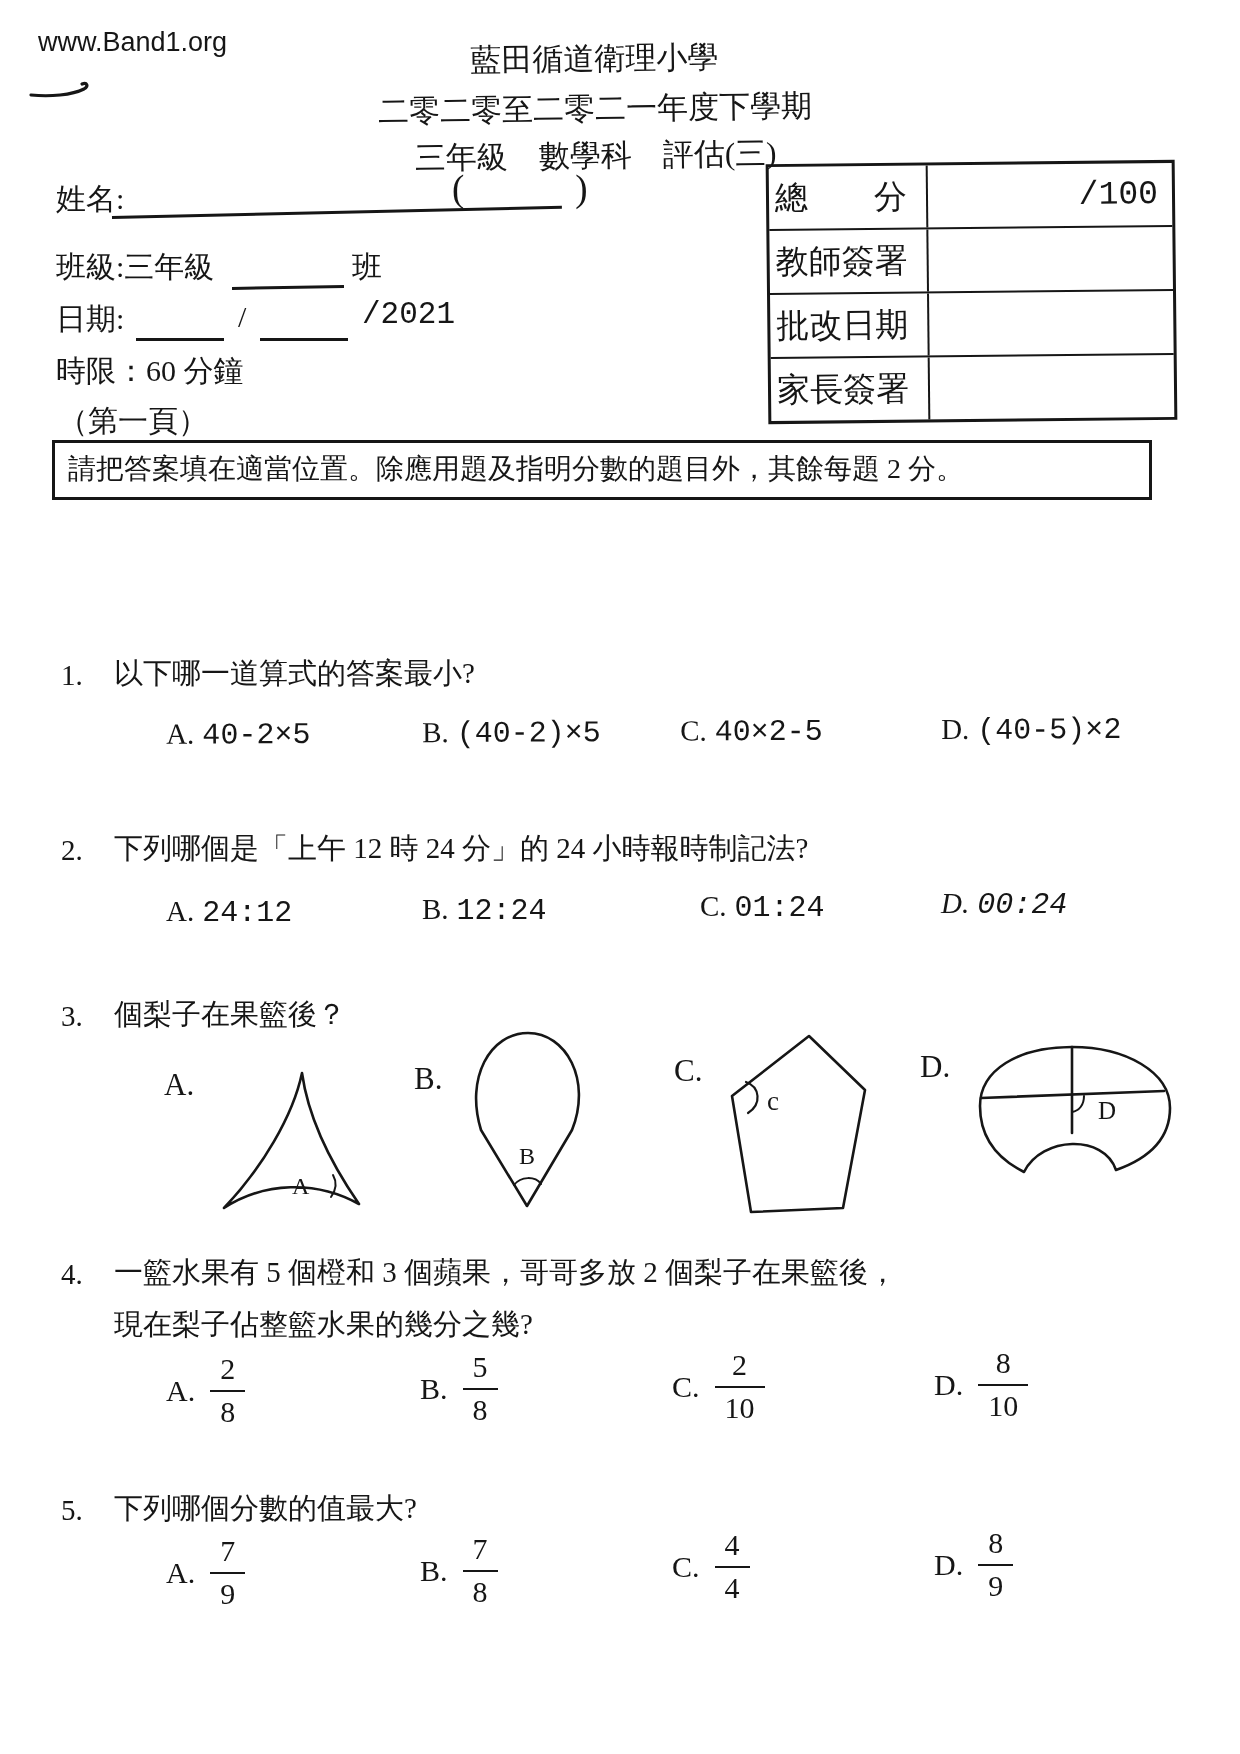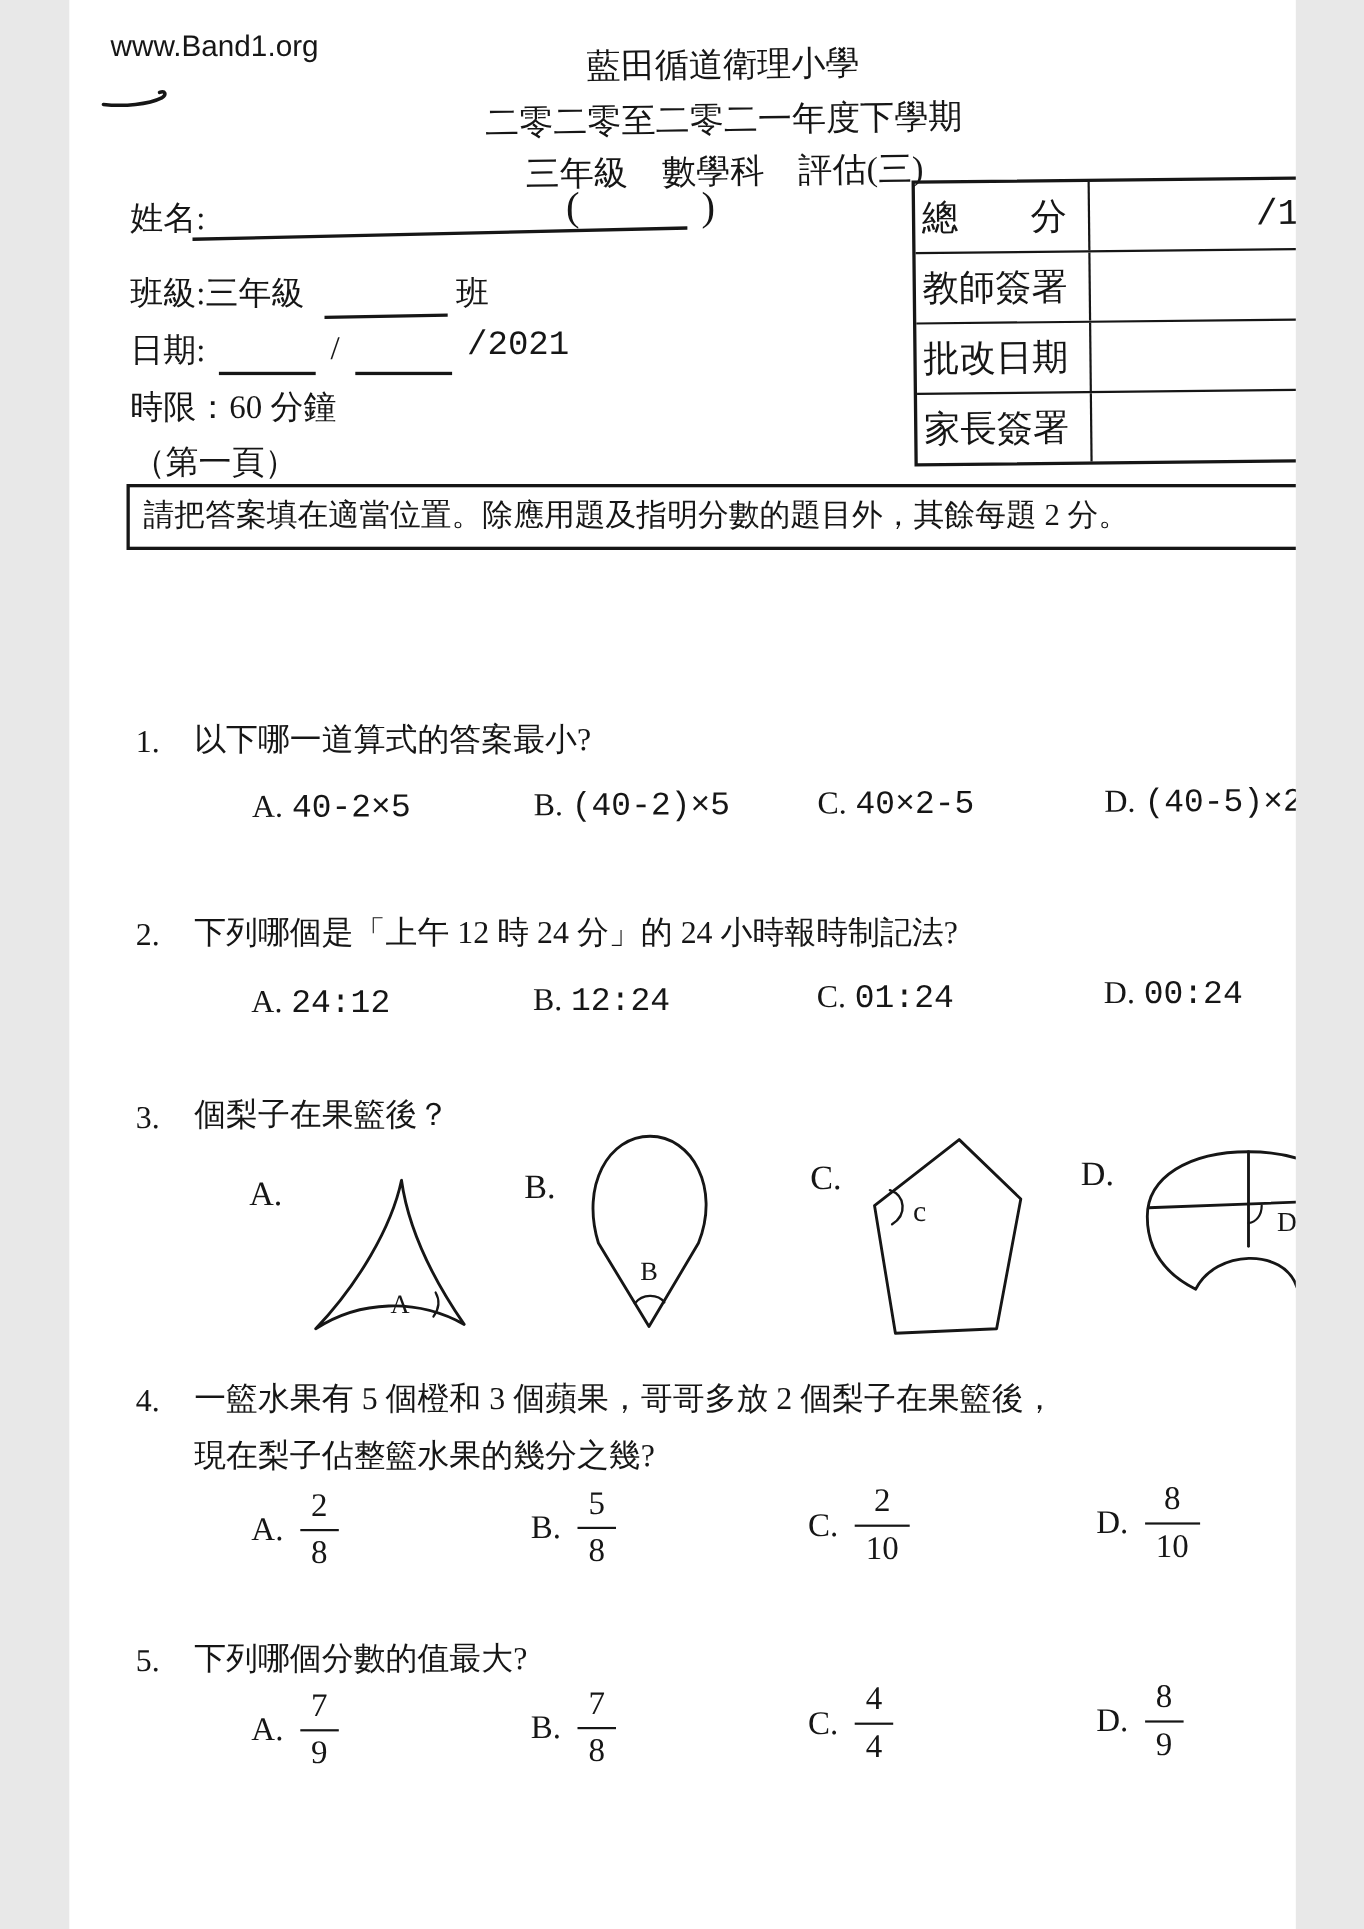--- a/index.html
+++ b/index.html
@@ -1,17 +1,17 @@
 <!DOCTYPE html>
 <html><head>
 <meta charset="utf-8">
 <style>
   html,body { margin:0; padding:0; background:#e8e8e8; }
   .page {
-    position:relative; width:1115px; height:1754px; margin:0 auto;
+    position:relative; width:1240px; height:1754px; margin:0 auto;
     background:#ffffff; color:#161616; overflow:hidden;
     font-family:"Liberation Serif","DejaVu Serif",serif;
   }
   .t { position:absolute; white-space:nowrap; line-height:1.25; }
   .sans { font-family:"Liberation Sans","DejaVu Sans",sans-serif; }
   .mono { font-family:"Liberation Mono","DejaVu Sans Mono",monospace; }
   .f27 { font-size:27px; } .f28 { font-size:28px; } .f29 { font-size:29px; }
   .f30 { font-size:30px; } .f31 { font-size:31px; }
   .blank { position:absolute; border-bottom:3px solid #161616; height:0; }
   
@@ -112,22 +112,22 @@
       <div class="t" style="left:680px; top:0;"><span class="f29">C.</span>&nbsp;&nbsp;<span class="mono f30">40×2-5</span></div>
       <div class="t" style="left:941px; top:0;"><span class="f29">D.</span>&nbsp;&nbsp;<span class="mono f30">(40-5)×2</span></div>
     </div>
   </div>
 
   <div>
     <div class="t f29" style="left:61px; top:832px;">2.</div>
     <div class="t f29" style="left:114px; top:830px;">下列哪個是「上午 12 時 24 分」的 24 小時報時制記法?</div>
     <div class="t" style="left:166px; top:893px;"><span class="f29">A.</span>&nbsp;&nbsp;<span class="mono f30">24:12</span></div>
     <div class="t" style="left:422px; top:891px;"><span class="f29">B.</span>&nbsp;&nbsp;<span class="mono f30">12:24</span></div>
-    <div class="t" style="left:680px; top:888px;text-align:center;"><span class="f29">C.</span>&nbsp;&nbsp;<span class="mono f30">01:24</span></div>
-    <div class="t" style="left:941px; top:885px;"><span class="f29">D.</span>&nbsp;&nbsp;<span class="mono f30">00:24</span></div>
+    <div class="t" style="left:700px; top:888px;text-align:center;"><span class="f29">C.</span>&nbsp;&nbsp;<span class="mono f30">01:24</span></div>
+    <div class="t" style="left:941px; top:885px;font-style:italic;"><span class="f29">D.</span>&nbsp;&nbsp;<span class="mono f30">00:24</span></div>
   </div>
 
   <div>
     <div class="t f29" style="left:61px; top:998px;">3.</div>
     <div class="t f29" style="left:114px; top:996px;">個梨子在果籃後？</div>
 
     <div class="t f31" style="left:164px; top:1066px;">A.</div>
     <svg class="shape" style="left:216px; top:1068px;" width="150" height="148" viewBox="0 0 150 148">
       <path d="M 86 5 C 77 48, 46 100, 8 140 C 48 114, 100 112, 143 136 C 114 94, 92 48, 86 5 Z"></path>
       <path d="M 115 129 C 120 122, 121 114, 117 107" style="stroke-width:2"></path>

